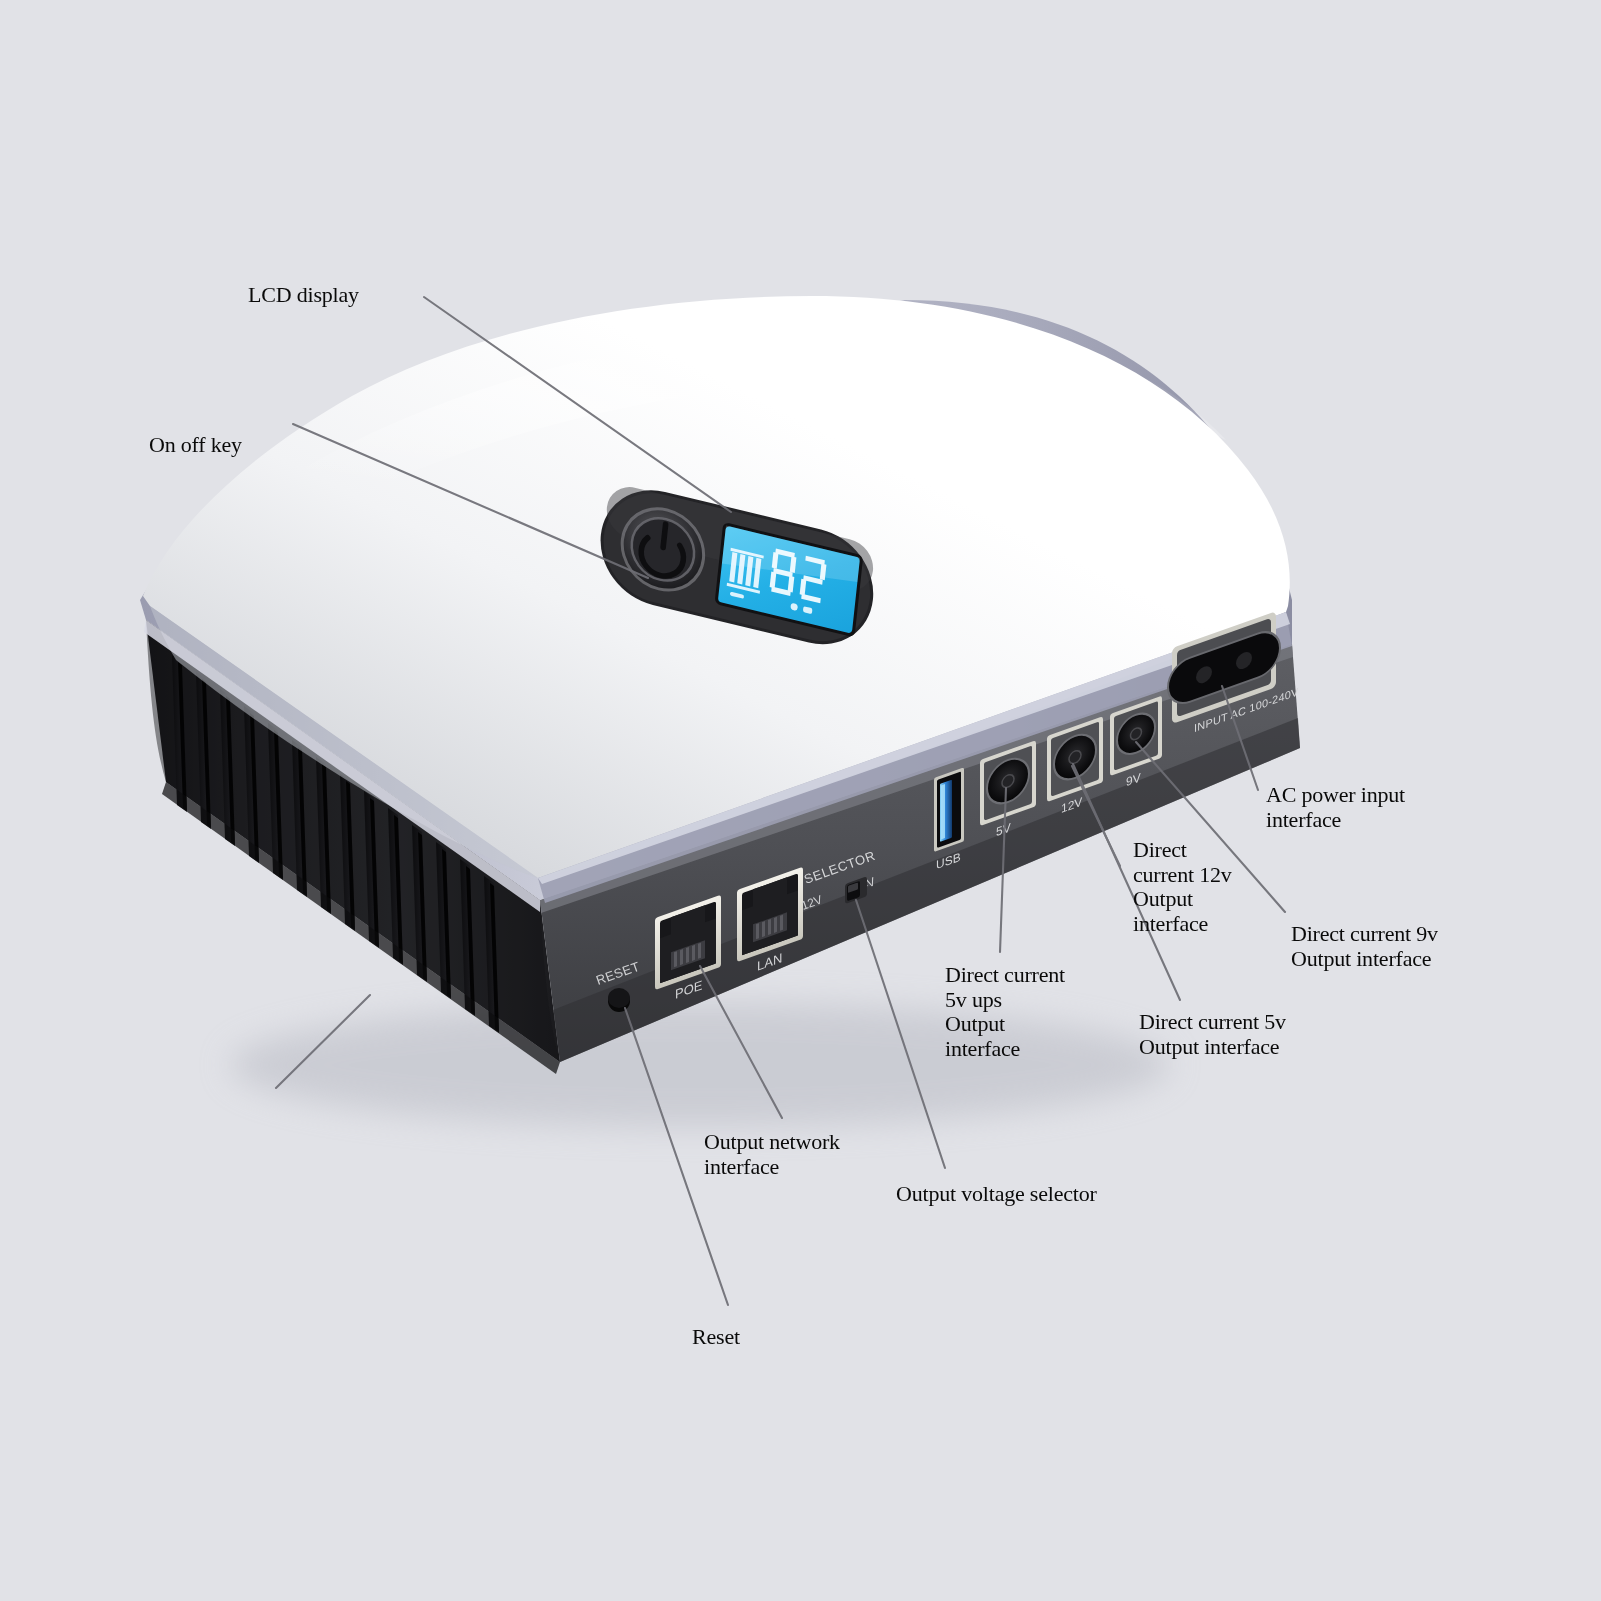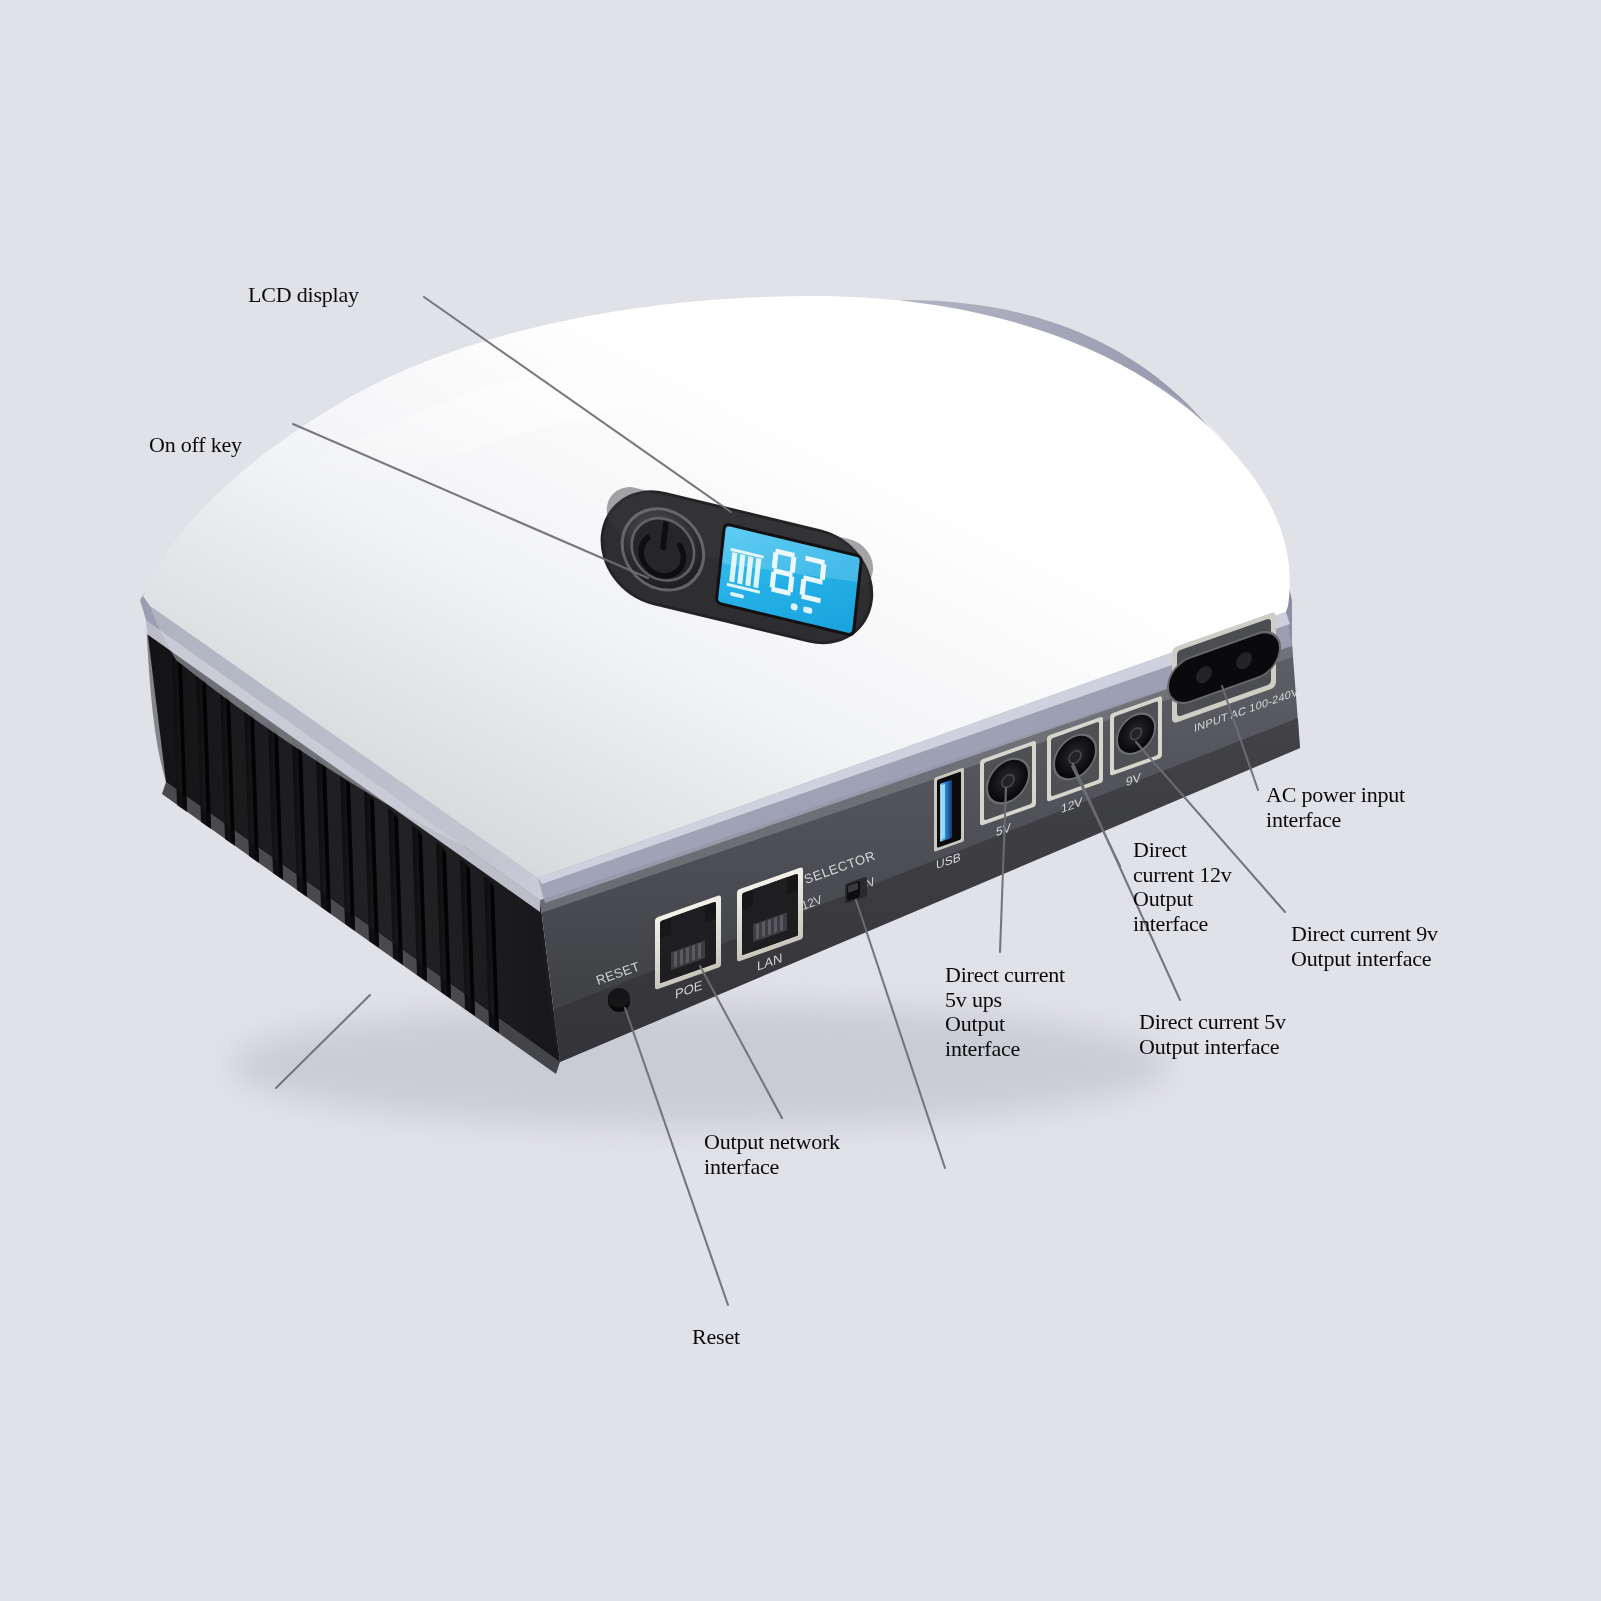--- a/index.html
+++ b/index.html
@@ -376,20 +376,21 @@
   <div class="callout-text" style="left:248px; top:283px;">LCD display</div>
 
   <div class="callout-text" style="left:149px; top:408px;margin-top:25px;">On off key</div>
 
 
   <div class="callout-text" style="left:692px; top:1325px;">Reset</div>
 
   <div class="callout-text" style="left:704px; top:1130px;">Output network
 interface</div>
 
+  <div class="callout-text" style="left:896px; top:1182px;">Output voltage selector</div>
 
   <div class="callout-text" style="left:945px; top:963px;">Direct current
 5v ups
 Output
 interface</div>
 
   <div class="callout-text" style="left:1139px; top:1010px;">Direct current 5v
 Output interface</div>
 
   <div class="callout-text" style="left:1133px; top:838px;">Direct

